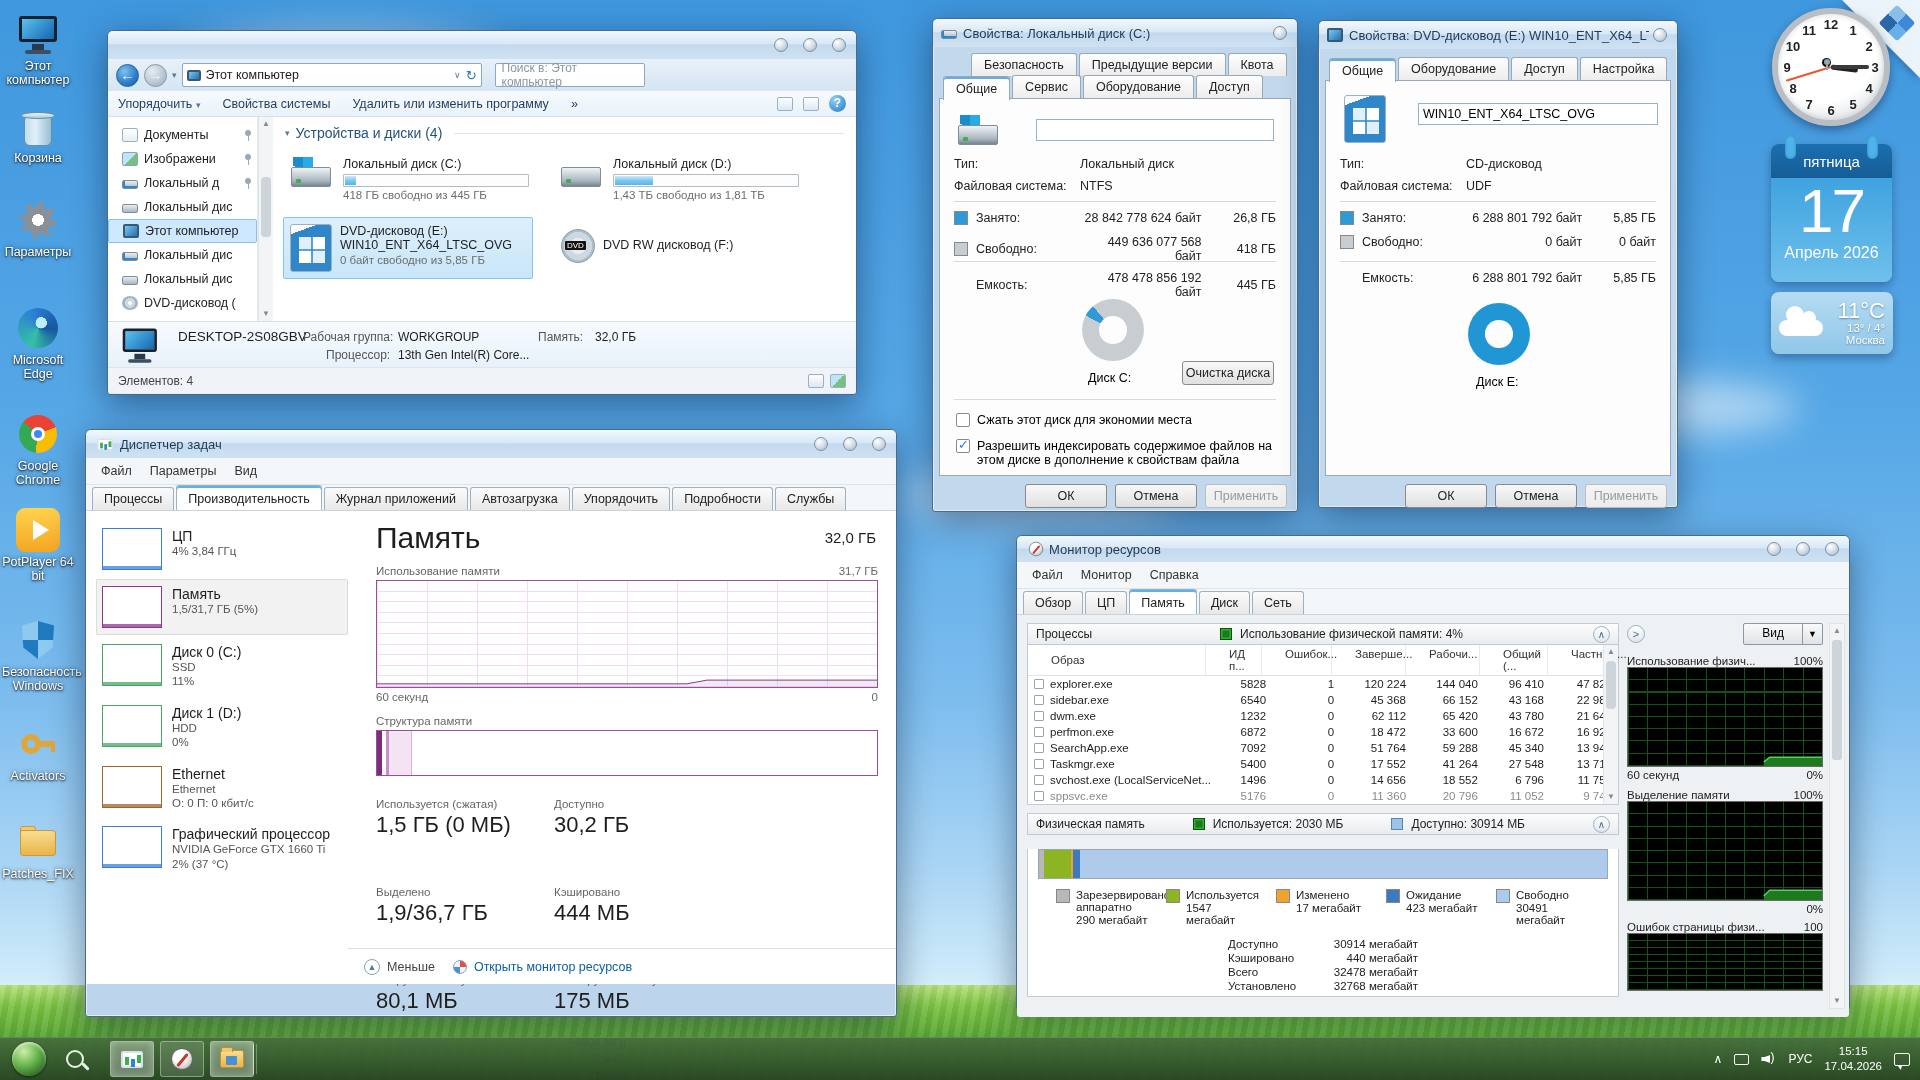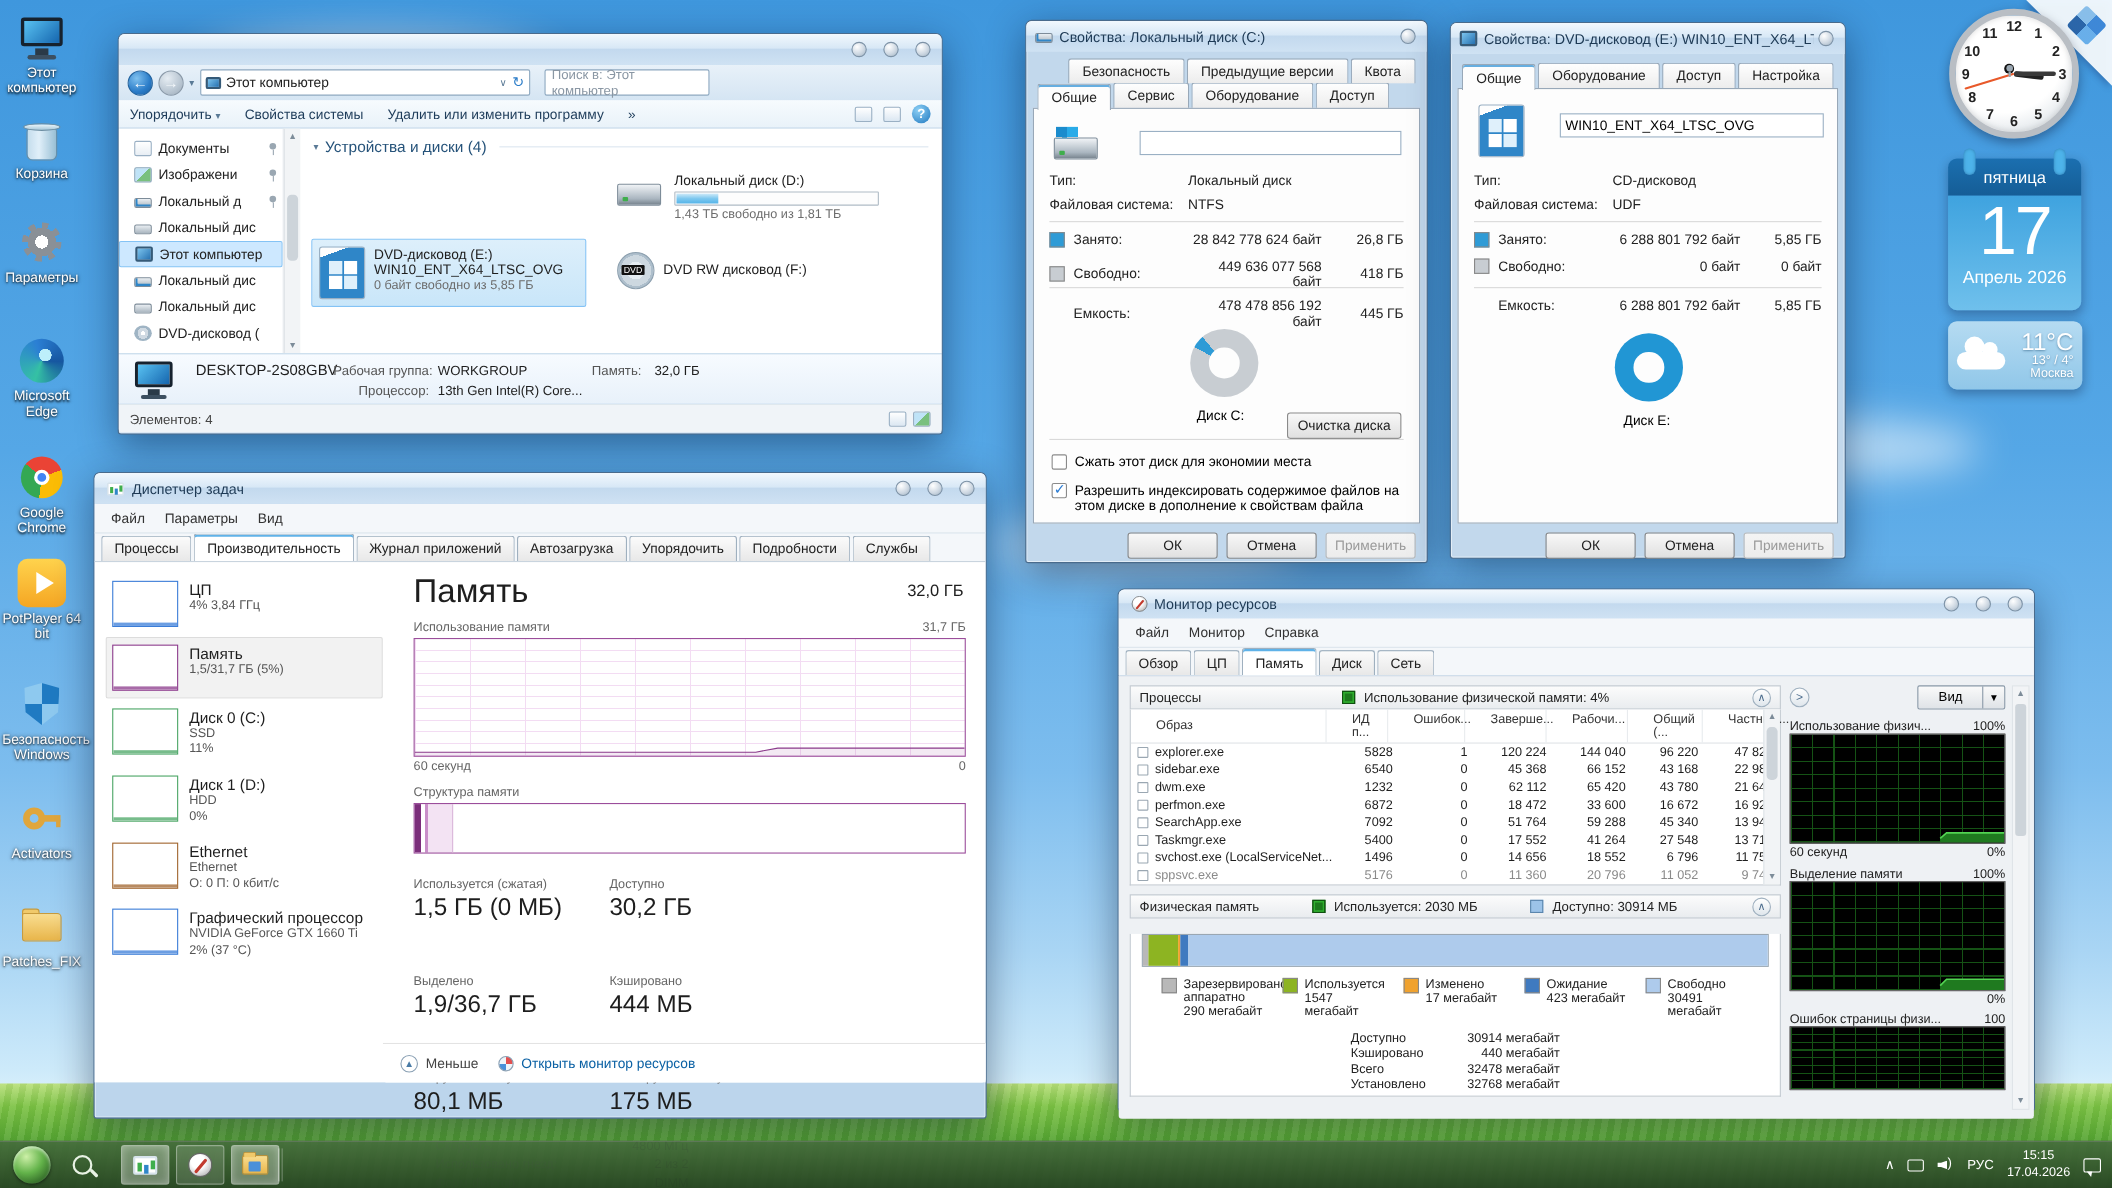--- a/index.html
+++ b/index.html
@@ -491,20 +491,34 @@
       <div class="vscroll" style="height:204px;">
         <div class="arr" style="top:0;">▲</div>
         <div class="thumb" style="top:60px;height:60px;"></div>
         <div class="arr" style="bottom:0;">▼</div>
       </div>
       <div class="exp-main">
         <div class="group-h">
             <span style="font-size:9px;color:#5a7a96;">▾</span>
             <span>Устройства и диски (4)</span>
           </div>
+        <div class="drive-tile" style="left:18px;top:40px;">
+          <div class="hdd-art">
+              <div class="flag"></div>
+              <div class="box3"></div>
+              <div class="led"></div>
+            </div>
+          <div>
+            <div class="dname">Локальный диск (C:)</div>
+            <div class="drive-bar" id="bar-c">
+                <div class="fill" style="width: 6%;"></div>
+              </div>
+            <div class="dinfo">418 ГБ свободно из 445 ГБ</div>
+          </div>
+        </div>
         <div class="drive-tile" style="left:288px;top:40px;">
           <div class="hdd-art">
               <div class="box3"></div>
               <div class="led"></div>
             </div>
           <div>
             <div class="dname">Локальный диск (D:)</div>
             <div class="drive-bar" id="bar-d">
                 <div class="fill" style="width: 21%;"></div>
               </div>
@@ -767,21 +781,21 @@
           <span class="size">418 ГБ</span>
         </div>
         <div class="hr" style="position:absolute;top:162px;left:14px;right:14px;"></div>
         <div class="drow" style="position:absolute;top:172px;left:0;right:0;">
           <span class="lab" style="margin-left:22px;width:104px;">Емкость:</span>
           <span class="bytes">478 478 856 192 байт</span>
           <span class="size">445 ГБ</span>
         </div>
         <div class="donut" style="position:absolute;left:142px;top:200px;width:62px;height:62px;background:conic-gradient(#c8cdd2 0 298deg, #2e9bd6 298deg 320deg, #c8cdd2 320deg);"></div>
         <div style="position:absolute;left:148px;top:272px;font-size:12.5px;">Диск C:</div>
-        <div class="btn" style="position:absolute;right:16px;top:276px;width:104px;">Очистка диска</div>
+        <div class="btn" style="position:absolute;right:16px;top:262px;width:92px;">Очистка диска</div>
         <div class="hr" style="position:absolute;top:300px;left:14px;right:14px;"></div>
         <div style="position:absolute;top:314px;left:16px;display:flex;font-size:12.5px;align-items:flex-start;">
           <span class="cb"></span>
             <span>Сжать этот диск для экономии места</span>
           </div>
         <div style="position:absolute;top:340px;left:16px;display:flex;font-size:12.5px;align-items:flex-start;width:330px;">
           <span class="cb checked"></span>
             <span>Разрешить индексировать содержимое файлов на этом диске в дополнение к свойствам файла</span>
           </div>
       </div>
@@ -894,21 +908,21 @@
           <div id="rm-tbody">
               <div class="tr">
                 <div class="td c0">
                   <span class="chk"></span>
                   <span>explorer.exe</span>
                 </div>
                 <div class="td num c1">5828</div>
                 <div class="td num c2">1</div>
                 <div class="td num c3">120 224</div>
                 <div class="td num c4">144 040</div>
-                <div class="td num c5">96 220</div>
+                <div class="td num c5">96 410</div>
                 <div class="td num c6">47 820</div>
               </div>
               <div class="tr">
                 <div class="td c0">
                   <span class="chk"></span>
                   <span>sidebar.exe</span>
                 </div>
                 <div class="td num c1">6540</div>
                 <div class="td num c2">0</div>
                 <div class="td num c3">45 368</div>

